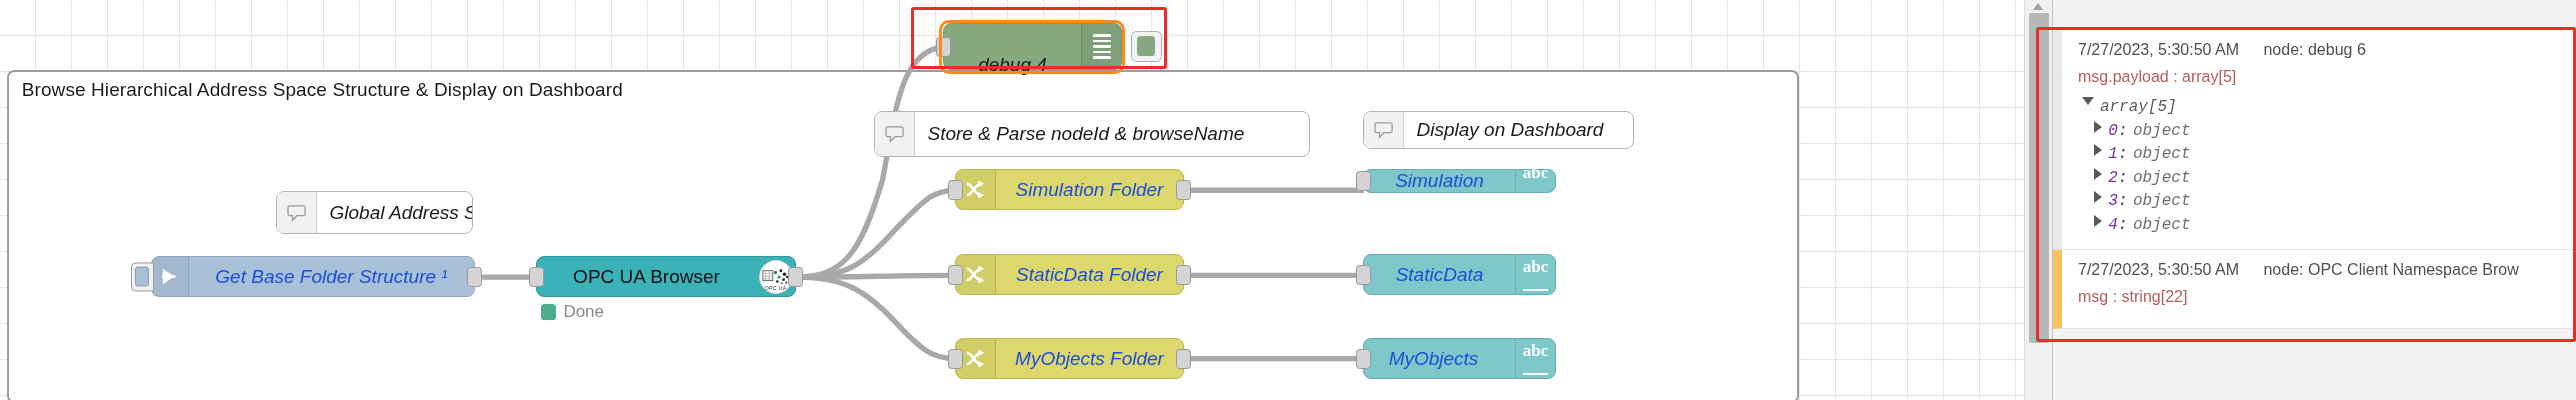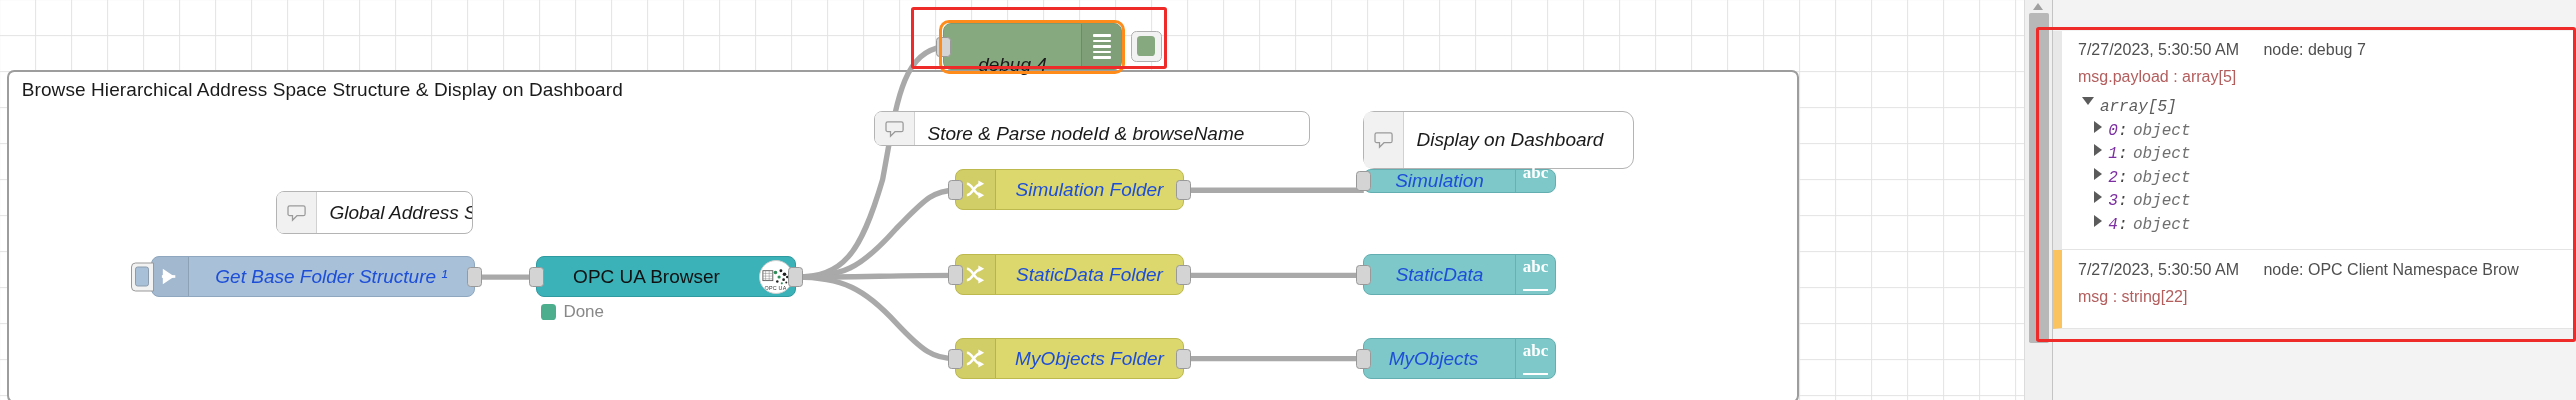--- a/index.html
+++ b/index.html
@@ -417,30 +417,30 @@
           <span>OPC UA</span>
         </span>
       </span>
       <span class="port out"></span>
     </div>
     <div class="node-status" style="left:541px; top:302px;">
       <span class="status-dot"></span>
       <span>Done</span>
     </div>
 
-    <div class="node comment" style="left:874px; top:111px; width:436px; height:35px;align-items:flex-end;">
+    <div class="node comment" style="left:874px; top:111px; width:436px; height:46px;">
       <span class="icon-box leftside">
         <svg width="20" height="18" viewBox="0 0 22 20" aria-hidden="true">
           <path d="M3 2 h15 a2 2 0 0 1 2 2 v7 a2 2 0 0 1 -2 2 h-7 l-5 5 v-5 h-3 a2 2 0 0 1 -2 -2 v-7 a2 2 0 0 1 2 -2 z" fill="none" stroke="#9a9a9a" stroke-width="1.4"></path>
         </svg>
       </span>
       <span class="node-label">Store &amp; Parse nodeId &amp; browseName</span>
     </div>
 
-    <div class="node comment" style="left:1363px; top:111px; width:271px; height:58px;border-radius:11px;">
+    <div class="node comment" style="left:1363px; top:111px; width:271px; height:38px;">
       <span class="icon-box leftside">
         <svg width="20" height="18" viewBox="0 0 22 20" aria-hidden="true">
           <path d="M3 2 h15 a2 2 0 0 1 2 2 v7 a2 2 0 0 1 -2 2 h-7 l-5 5 v-5 h-3 a2 2 0 0 1 -2 -2 v-7 a2 2 0 0 1 2 -2 z" fill="none" stroke="#9a9a9a" stroke-width="1.4"></path>
         </svg>
       </span>
       <span class="node-label">Display on Dashboard</span>
     </div>
 
     <div class="node change" style="left:955px; top:169px; width:229px; height:41px;">
       <span class="port in"></span>
@@ -512,21 +512,21 @@
       <div class="arrow-up"></div>
       <div class="thumb"></div>
     </div>
   </div>
 
   <div id="sidebar">
 
     <div class="dbg-msg" style="margin-top:30.5px;">
       <div class="dbg-head">
         <span>7/27/2023, 5:30:50 AM</span>
-        <span class="node-ref">node: debug 7</span>
+        <span class="node-ref">node: debug 6</span>
       </div>
       <div class="dbg-topic">msg.payload : array[5]</div>
       <div class="dbg-tree">
         <div class="tree-row root">
           <span class="tri down"></span>
           <span class="tree-root-label">array[5]</span>
         </div>
         <div class="tree-row child">
           <span class="tri right"></span>
           <span class="tree-key">0</span>

